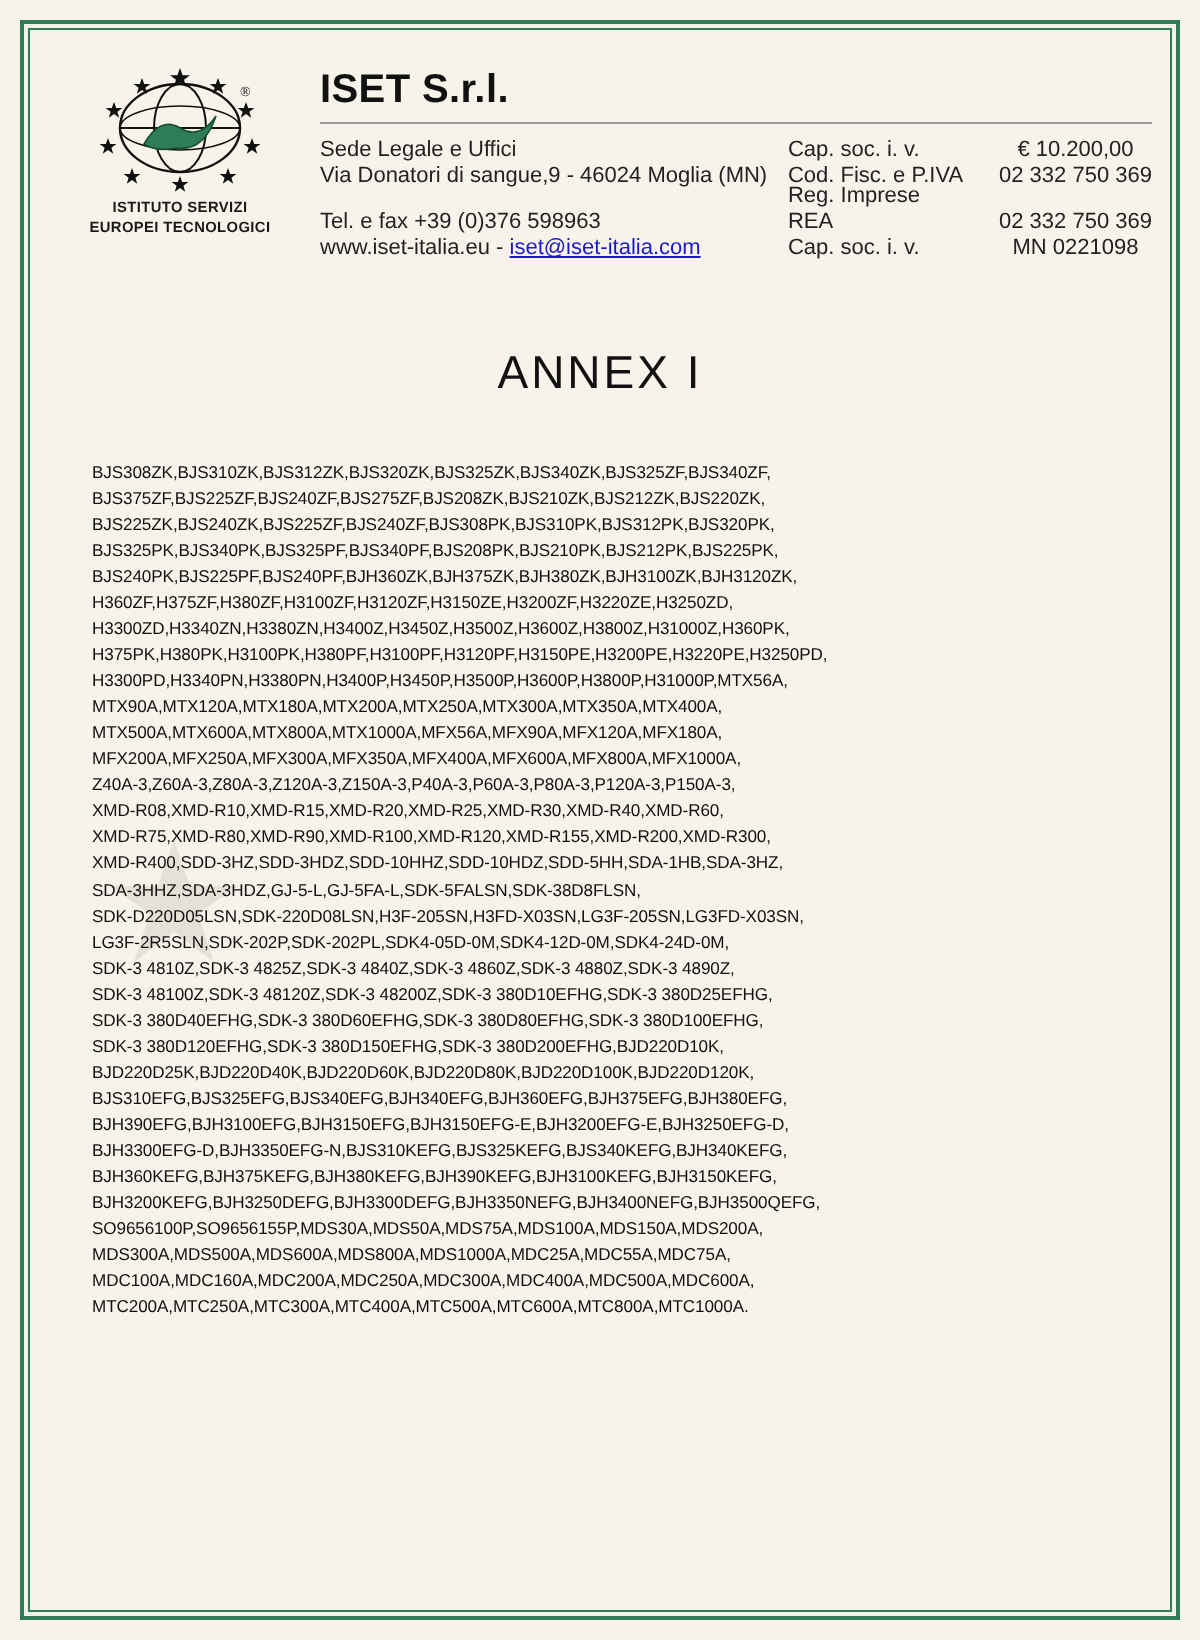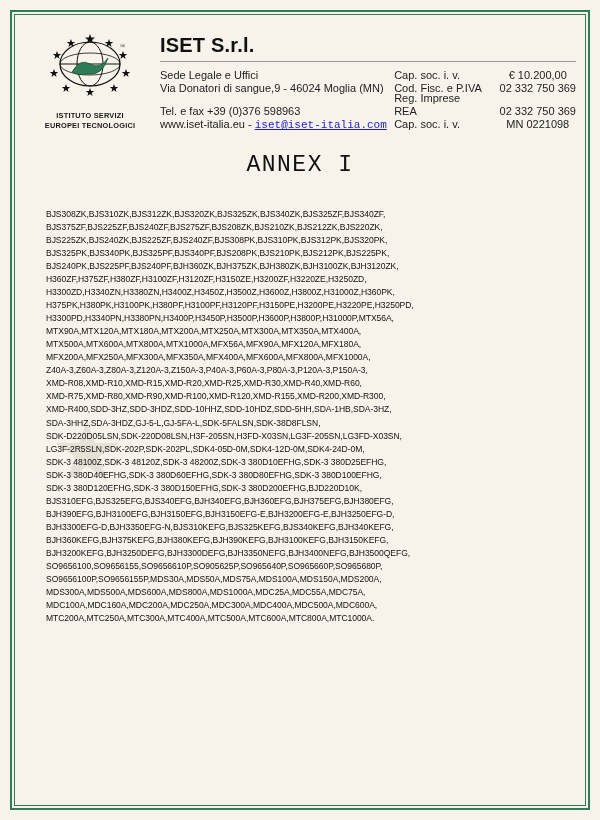--- a/index.html
+++ b/index.html
@@ -64,21 +64,21 @@
     height: 64px;
     margin: 0 auto;
   }
   .logo-mark svg { display: block; }
   .logo-caption {
     font-size: 7.4px;
     font-weight: bold;
     color: #1a1a1a;
     letter-spacing: .2px;
     line-height: 9.5px;
-    margin-top: 15px;
+    margin-top: 3px;
   }
   .company-block {
     flex: 1 1 auto;
     padding-left: 4px;
     padding-top: 2px;
   }
   .company-name {
     font-size: 20px;
     font-weight: bold;
     color: #111;
@@ -100,31 +100,30 @@
     padding: 1.6px 0;
     vertical-align: top;
     line-height: 10px;
   }
   .info-table td.left { width: 58%; }
   .info-table td.mid  { width: 26%; }
   .info-table td.right{ width: 16%; text-align: center; white-space: nowrap; }
   .link {
     color: #1a1acc;
     text-decoration: underline;
-    font-family: Liberation Mono, monospace;
   }
 
   
   .doc-title {
     text-align: center;
-    font-family: Liberation Mono, monospace;
+    font-family: Liberation Sans, sans-serif;
     font-size: 23px;
     letter-spacing: 1.5px;
     color: #111;
-    margin-top: 20px;
+    margin-top: 42px;
     margin-bottom: 30px;
   }
 
   
   .watermark {
     position: absolute;
     left: 28px;
     top: 395px;
     width: 70px;
     height: 70px;
@@ -240,29 +239,30 @@
         <div class="line">MTX90A,MTX120A,MTX180A,MTX200A,MTX250A,MTX300A,MTX350A,MTX400A,</div>
         <div class="line">MTX500A,MTX600A,MTX800A,MTX1000A,MFX56A,MFX90A,MFX120A,MFX180A,</div>
         <div class="line">MFX200A,MFX250A,MFX300A,MFX350A,MFX400A,MFX600A,MFX800A,MFX1000A,</div>
         <div class="line">Z40A-3,Z60A-3,Z80A-3,Z120A-3,Z150A-3,P40A-3,P60A-3,P80A-3,P120A-3,P150A-3,</div>
         <div class="line">XMD-R08,XMD-R10,XMD-R15,XMD-R20,XMD-R25,XMD-R30,XMD-R40,XMD-R60,</div>
         <div class="line">XMD-R75,XMD-R80,XMD-R90,XMD-R100,XMD-R120,XMD-R155,XMD-R200,XMD-R300,</div>
         <div class="line">XMD-R400,SDD-3HZ,SDD-3HDZ,SDD-10HHZ,SDD-10HDZ,SDD-5HH,SDA-1HB,SDA-3HZ,</div>
         <div class="line">SDA-3HHZ,SDA-3HDZ,GJ-5-L,GJ-5FA-L,SDK-5FALSN,SDK-38D8FLSN,</div>
         <div class="line">SDK-D220D05LSN,SDK-220D08LSN,H3F-205SN,H3FD-X03SN,LG3F-205SN,LG3FD-X03SN,</div>
         <div class="line">LG3F-2R5SLN,SDK-202P,SDK-202PL,SDK4-05D-0M,SDK4-12D-0M,SDK4-24D-0M,</div>
+        <div class="line">SDK-3 4810Z,SDK-3 4825Z,SDK-3 4840Z,SDK-3 4860Z,SDK-3 4880Z,SDK-3 4890Z,</div>
         <div class="line">SDK-3 48100Z,SDK-3 48120Z,SDK-3 48200Z,SDK-3 380D10EFHG,SDK-3 380D25EFHG,</div>
         <div class="line">SDK-3 380D40EFHG,SDK-3 380D60EFHG,SDK-3 380D80EFHG,SDK-3 380D100EFHG,</div>
         <div class="line">SDK-3 380D120EFHG,SDK-3 380D150EFHG,SDK-3 380D200EFHG,BJD220D10K,</div>
+        <div class="line">BJD220D25K,BJD220D40K,BJD220D60K,BJD220D80K,BJD220D100K,BJD220D120K,</div>
         <div class="line">BJS310EFG,BJS325EFG,BJS340EFG,BJH340EFG,BJH360EFG,BJH375EFG,BJH380EFG,</div>
         <div class="line">BJH390EFG,BJH3100EFG,BJH3150EFG,BJH3150EFG-E,BJH3200EFG-E,BJH3250EFG-D,</div>
         <div class="line">BJH3300EFG-D,BJH3350EFG-N,BJS310KEFG,BJS325KEFG,BJS340KEFG,BJH340KEFG,</div>
         <div class="line">BJH360KEFG,BJH375KEFG,BJH380KEFG,BJH390KEFG,BJH3100KEFG,BJH3150KEFG,</div>
         <div class="line">BJH3200KEFG,BJH3250DEFG,BJH3300DEFG,BJH3350NEFG,BJH3400NEFG,BJH3500QEFG,</div>
-        <div class="line">SO9656100,SO9656155,SO9656610P,SO905625P,SO965640P,SO965660P,SO965680P,</div>
         <div class="line">SO9656100P,SO9656155P,MDS30A,MDS50A,MDS75A,MDS100A,MDS150A,MDS200A,</div>
         <div class="line">MDS300A,MDS500A,MDS600A,MDS800A,MDS1000A,MDC25A,MDC55A,MDC75A,</div>
         <div class="line">MDC100A,MDC160A,MDC200A,MDC250A,MDC300A,MDC400A,MDC500A,MDC600A,</div>
         <div class="line">MTC200A,MTC250A,MTC300A,MTC400A,MTC500A,MTC600A,MTC800A,MTC1000A.</div>
       </div>
 
   </div>
 </div>
 
 </body></html>

